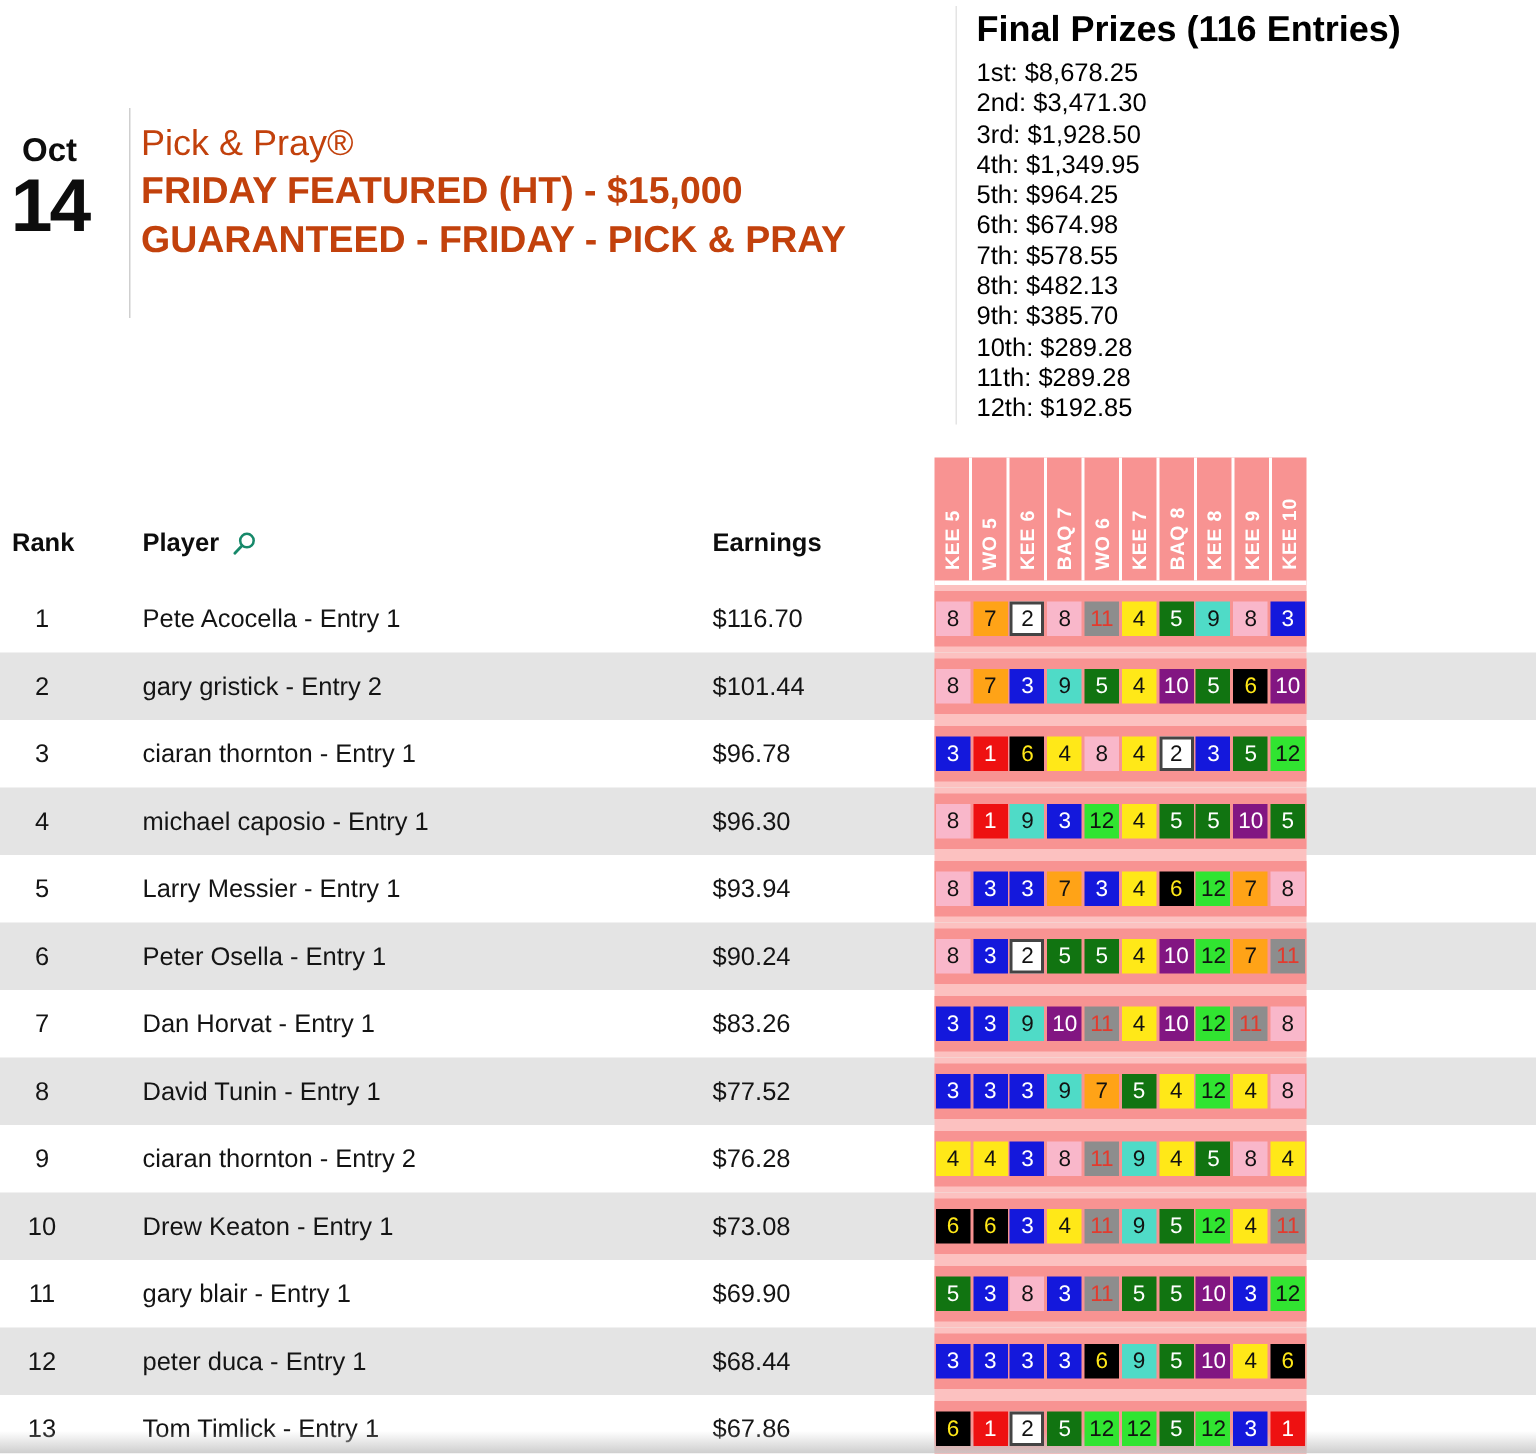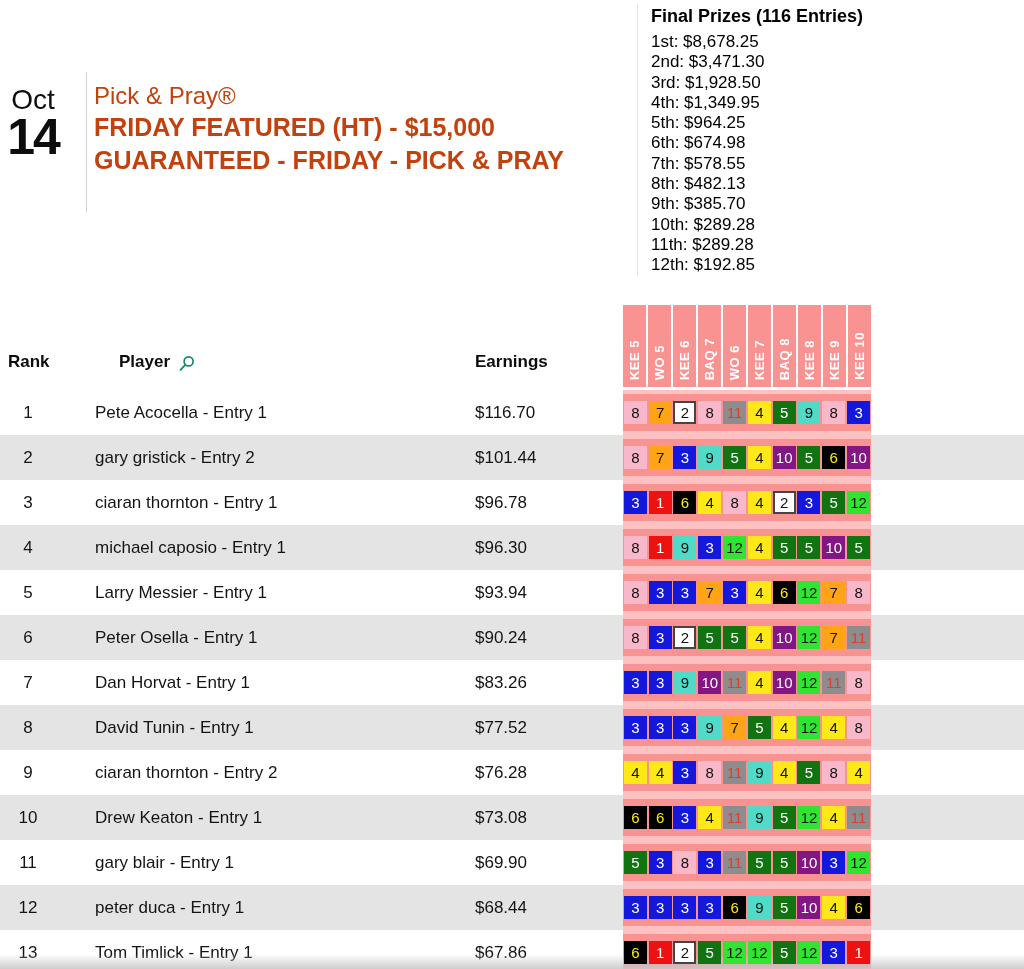--- a/index.html
+++ b/index.html
@@ -2,34 +2,34 @@
 <html><head>
 <meta charset="utf-8">
 <style>
   html,body{margin:0;padding:0;}
   body{
     width:1024px;height:969px;position:relative;overflow:hidden;
     background:#ffffff;font-family:"Liberation Sans",sans-serif;color:#111;
   }
   
   .date-block{position:absolute;left:2px;top:88px;width:62px;text-align:center;color:#0d0d0d;}
-  .date-month{font-size:28px;font-weight:400;line-height:24px;}
+  .date-month{font-size:22px;font-weight:700;line-height:24px;}
   .date-day{font-size:50px;font-weight:700;line-height:50px;letter-spacing:-2px;}
   .header-divider{position:absolute;left:86px;top:72px;width:1px;height:140px;background:#cfcfcf;}
   .title-block{position:absolute;left:94px;top:80px;width:540px;color:#c2410c;}
   .title-sub{font-size:24px;font-weight:400;line-height:31px;}
   .title-line{font-size:25px;font-weight:700;line-height:33px;}
   
   .prizes{position:absolute;left:637px;top:4px;width:380px;border-left:1px solid #e4e4e4;padding-left:13px;box-sizing:border-box;color:#000;}
-  .prizes-heading{font-size:18px;font-weight:700;margin:2px 0 5px 0;}
+  .prizes-heading{font-size:24px;font-weight:700;margin:2px 0 5px 0;}
   .prize-line{font-size:17px;line-height:20.3px;}
   
   .hdr{position:absolute;top:352px;font-size:17px;font-weight:700;color:#0d0d0d;}
   .hdr-rank{left:8px;}
-  .hdr-player{left:95px;display:flex;align-items:center;gap:8px;margin-left:24px;}
+  .hdr-player{left:95px;display:flex;gap:8px;}
   .hdr-earnings{left:475px;}
   .search-icon{display:inline-flex;margin-top:2px;cursor:pointer;}
   
   .race-band{position:absolute;left:623px;top:305px;width:248px;height:82px;background:#f89392;border-bottom:3px solid #ffffff;display:flex;box-sizing:content-box;}
   .race-col{flex:1;display:flex;flex-direction:column;justify-content:flex-end;align-items:center;border-right:2px solid #ffffff;box-sizing:border-box;padding-bottom:7px;}
   .race-col:last-child{border-right:none;}
   .race-label{writing-mode:vertical-rl;transform:rotate(180deg);color:#ffffff;font-size:13px;font-weight:700;letter-spacing:.5px;white-space:nowrap;}
   
   .rows{position:absolute;left:0;top:390px;width:1024px;}
   .t-row{position:relative;height:45px;}

